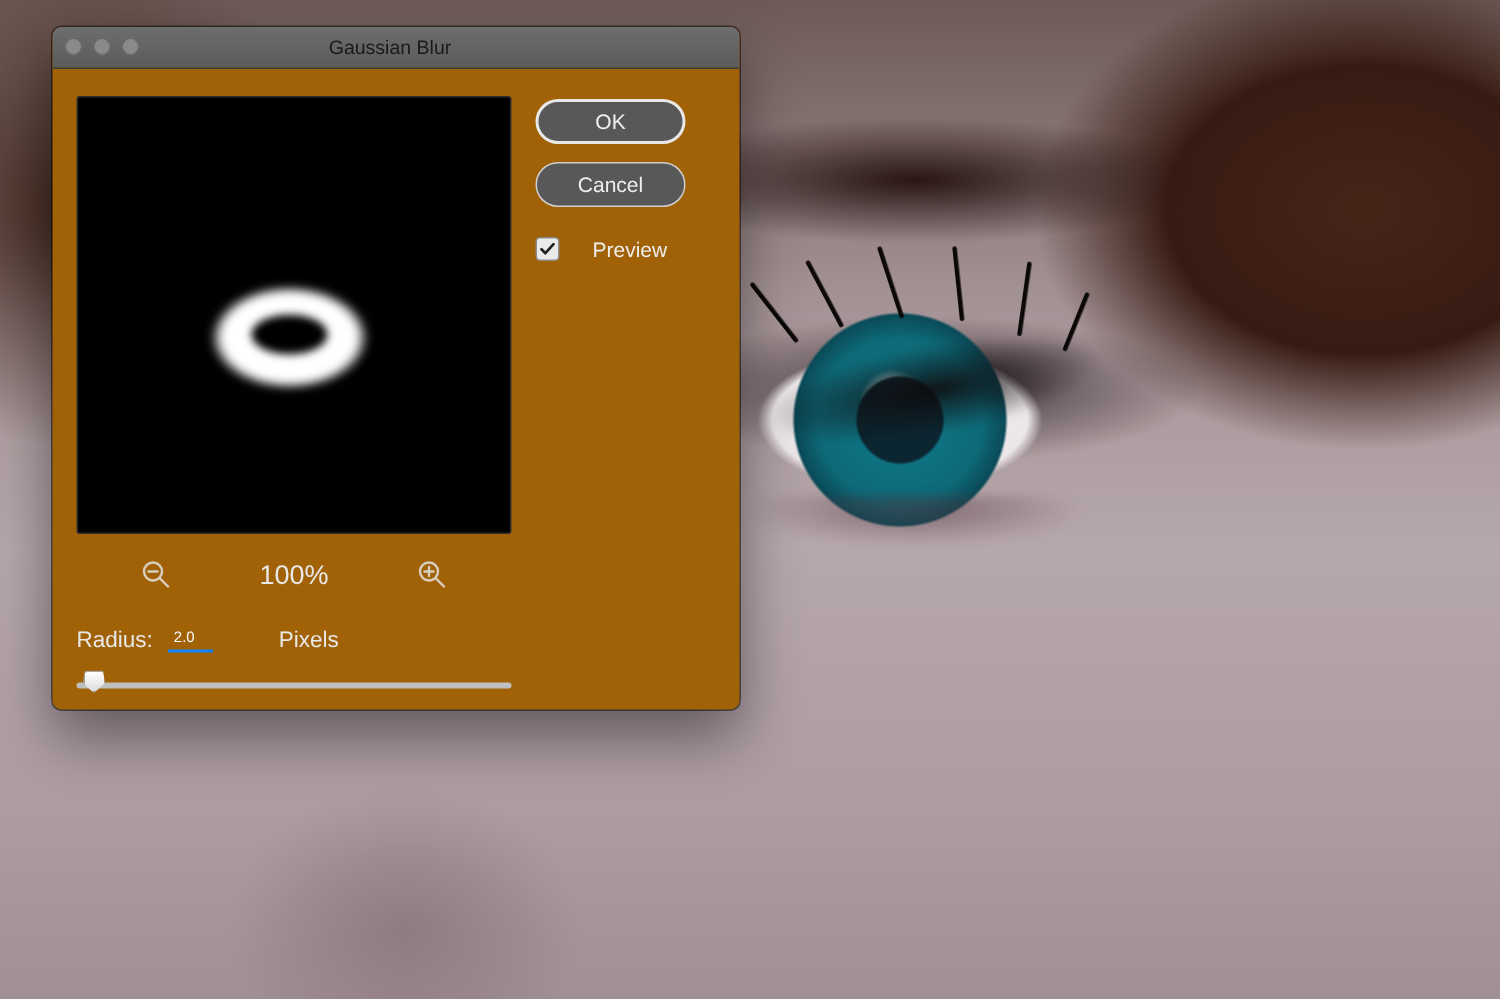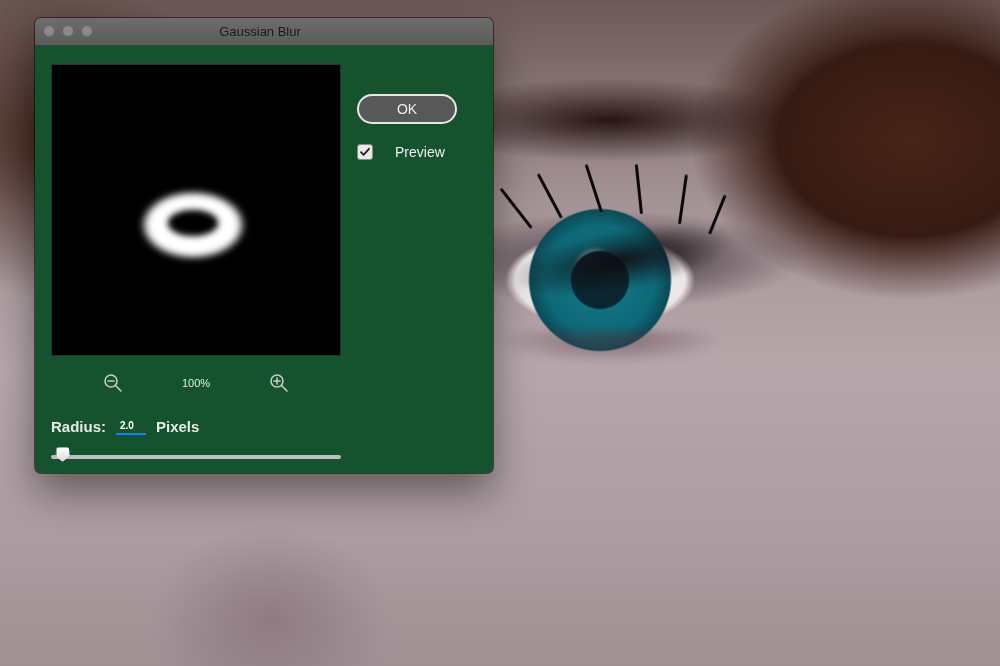--- a/index.html
+++ b/index.html
@@ -39,21 +39,21 @@
     position:absolute; left:490px; top:330px; width:250px; height:60px;
     background: radial-gradient(ellipse 140px 30px at 120px 10px, rgba(80,50,60,0.5), rgba(80,50,60,0) 80%);
     filter: blur(3px);
   }
 
   
   .window {
     position: absolute; left: 35px; top: 18px; width: 458px;
     border-radius: 6px; overflow: hidden;
     box-shadow: 0 18px 40px rgba(0,0,0,0.45), 0 0 0 1px rgba(0,0,0,0.5);
-    background: #14532d;
+    background: #a16207;
   }
   .titlebar {
     height: 28px; display:flex; align-items:center; position:relative;
     background: linear-gradient(#6d6d6d, #5b5b5b);
     border-bottom: 1px solid #3c3c3c;
   }
   .traffic { position:absolute; left:8px; top:7px; display:flex; gap:7px; }
   .traffic span { width:12px; height:12px; border-radius:50%; background:#8a8a8a; box-shadow: inset 0 0 0 1px rgba(0,0,0,0.25); }
   .titlebar .title { flex:1; text-align:center; font-size:13px; color:#1a1a1a; padding-right: 8px;}
   .body {
@@ -65,43 +65,42 @@
     width: 290px; height: 292px; background:#000; border: 1px solid #2f2f2f; border-radius:2px;
     display:flex; align-items:center; justify-content:center; overflow:hidden;
   }
   .ring {
     position:relative; width:150px; height:100px; margin-top:30px; margin-left:-6px;
     border-radius: 60px/42px;
     background: radial-gradient(ellipse 46px 24px at 50% 48%, #000 54%, rgba(0,0,0,0) 56%),
                 radial-gradient(ellipse 76px 50px at 50% 50%, #fff 58%, rgba(255,255,255,0) 70%);
     filter: blur(3px);
   }
-  .zoomrow { margin-top: 14px; display:flex; align-items:center; justify-content:center; gap:56px; color:#e8e8e8; font-size:11px;}
+  .zoomrow { margin-top: 14px; display:flex; align-items:center; justify-content:center; gap:56px; color:#e8e8e8; font-size:18px;}
   .zoomrow .mag {
     width:26px; height:26px; display:flex; align-items:center; justify-content:center; opacity:.85;
   }
-  .controls { margin-top: 22px; display:flex; align-items:center; gap:10px; color:#e8e8e8; font-size:15px;font-weight:bold;}
+  .controls { margin-top: 22px; display:flex; align-items:center; gap:10px; color:#e8e8e8; font-size:15px;}
   .controls .input {
     display:inline-block; padding: 2px 4px; border-bottom: 2px solid #0a84ff; min-width:30px; text-align:left;
     color:#fff; font-size:10px; background:transparent;
   }
   .slider-wrap { margin-top: 12px; width: 290px; position:relative; }
   .track { height:4px; width:100%; background:#bfbfbf; border-radius:2px; position:relative; top:8px;}
   .thumb {
     position:absolute; left: 4%; top:0; width:15px; height:15px; border-radius:3px 3px 6px 6px;
     background: linear-gradient(#ffffff,#dcdcdc); border:1px solid #a5a5a5;
     transform: translateX(-50%);
     clip-path: polygon(10% 0, 90% 0, 100% 55%, 50% 100%, 0 55%);
   }
   .right { flex:1; display:flex; flex-direction:column; gap:12px; padding-top:2px;}
   .btn {
     width: 100px; height:30px; border-radius: 16px; display:flex; align-items:center; justify-content:center;
     color:#eee; font-size:14px; background:#585858; border:1px solid #cfcfcf; cursor:pointer;
     user-select:none;
-    margin-top:28px;
   }
   .btn.primary { border: 2px solid #e8e8e8; }
   .checkrow { display:flex; align-items:center; gap:22px; margin-top:8px; color:#eee; font-size:14px; }
   .checkbox {
     width:16px; height:16px; border-radius:3px; background:#eaeaea; border:1px solid #8a8a8a;
     display:flex; align-items:center; justify-content:center; color:#222; font-size:12px; line-height:1;
   }
   svg { display:block; }
 </style>
 </head>
@@ -147,29 +146,30 @@
             <circle cx="8" cy="8" r="6" fill="none" stroke="#e2e2e2" stroke-width="1.6"></circle>
             <line x1="12.5" y1="12.5" x2="18" y2="18" stroke="#e2e2e2" stroke-width="1.6" stroke-linecap="round"></line>
             <line x1="5" y1="8" x2="11" y2="8" stroke="#e2e2e2" stroke-width="1.6" stroke-linecap="round"></line>
             <line x1="8" y1="5" x2="8" y2="11" stroke="#e2e2e2" stroke-width="1.6" stroke-linecap="round"></line>
           </svg>
         </div>
       </div>
       <div class="controls">
         <span>Radius:</span>
         <span class="input">2.0</span>
-        <span style="">Pixels</span>
+        <span style="margin-left:34px;">Pixels</span>
       </div>
       <div class="slider-wrap">
         <div class="track"></div>
         <div class="thumb" style="left: 4%;"></div>
       </div>
     </div>
     <div class="right">
       <div class="btn primary">OK</div>
+      <div class="btn">Cancel</div>
       <div class="checkrow">
         <div class="checkbox">
           <svg width="12" height="12" viewBox="0 0 12 12">
             <path d="M2 6.2 L4.6 8.8 L10 2.8" fill="none" stroke="#222" stroke-width="1.8" stroke-linecap="round" stroke-linejoin="round"></path>
           </svg>
         </div>
         <span>Preview</span>
       </div>
     </div>
   </div>

